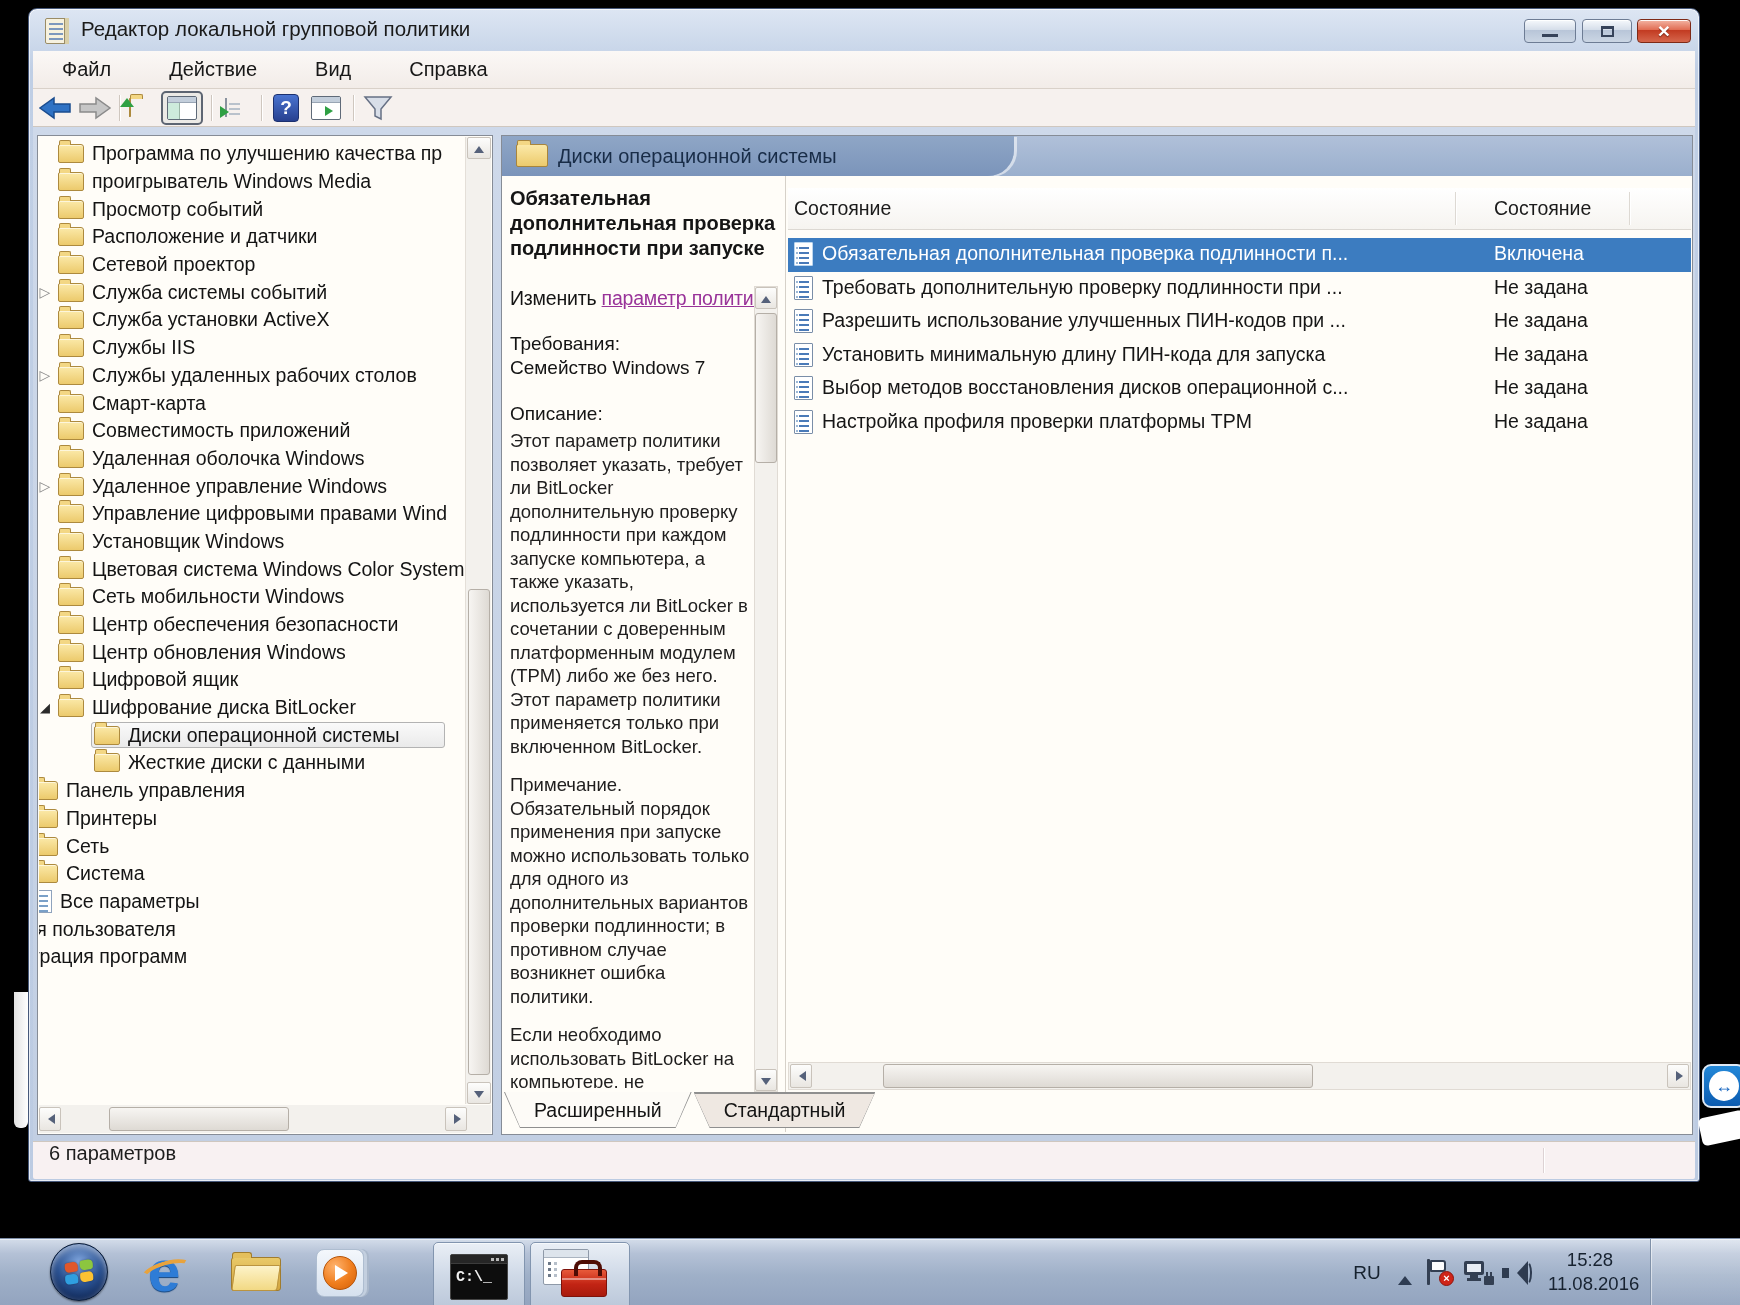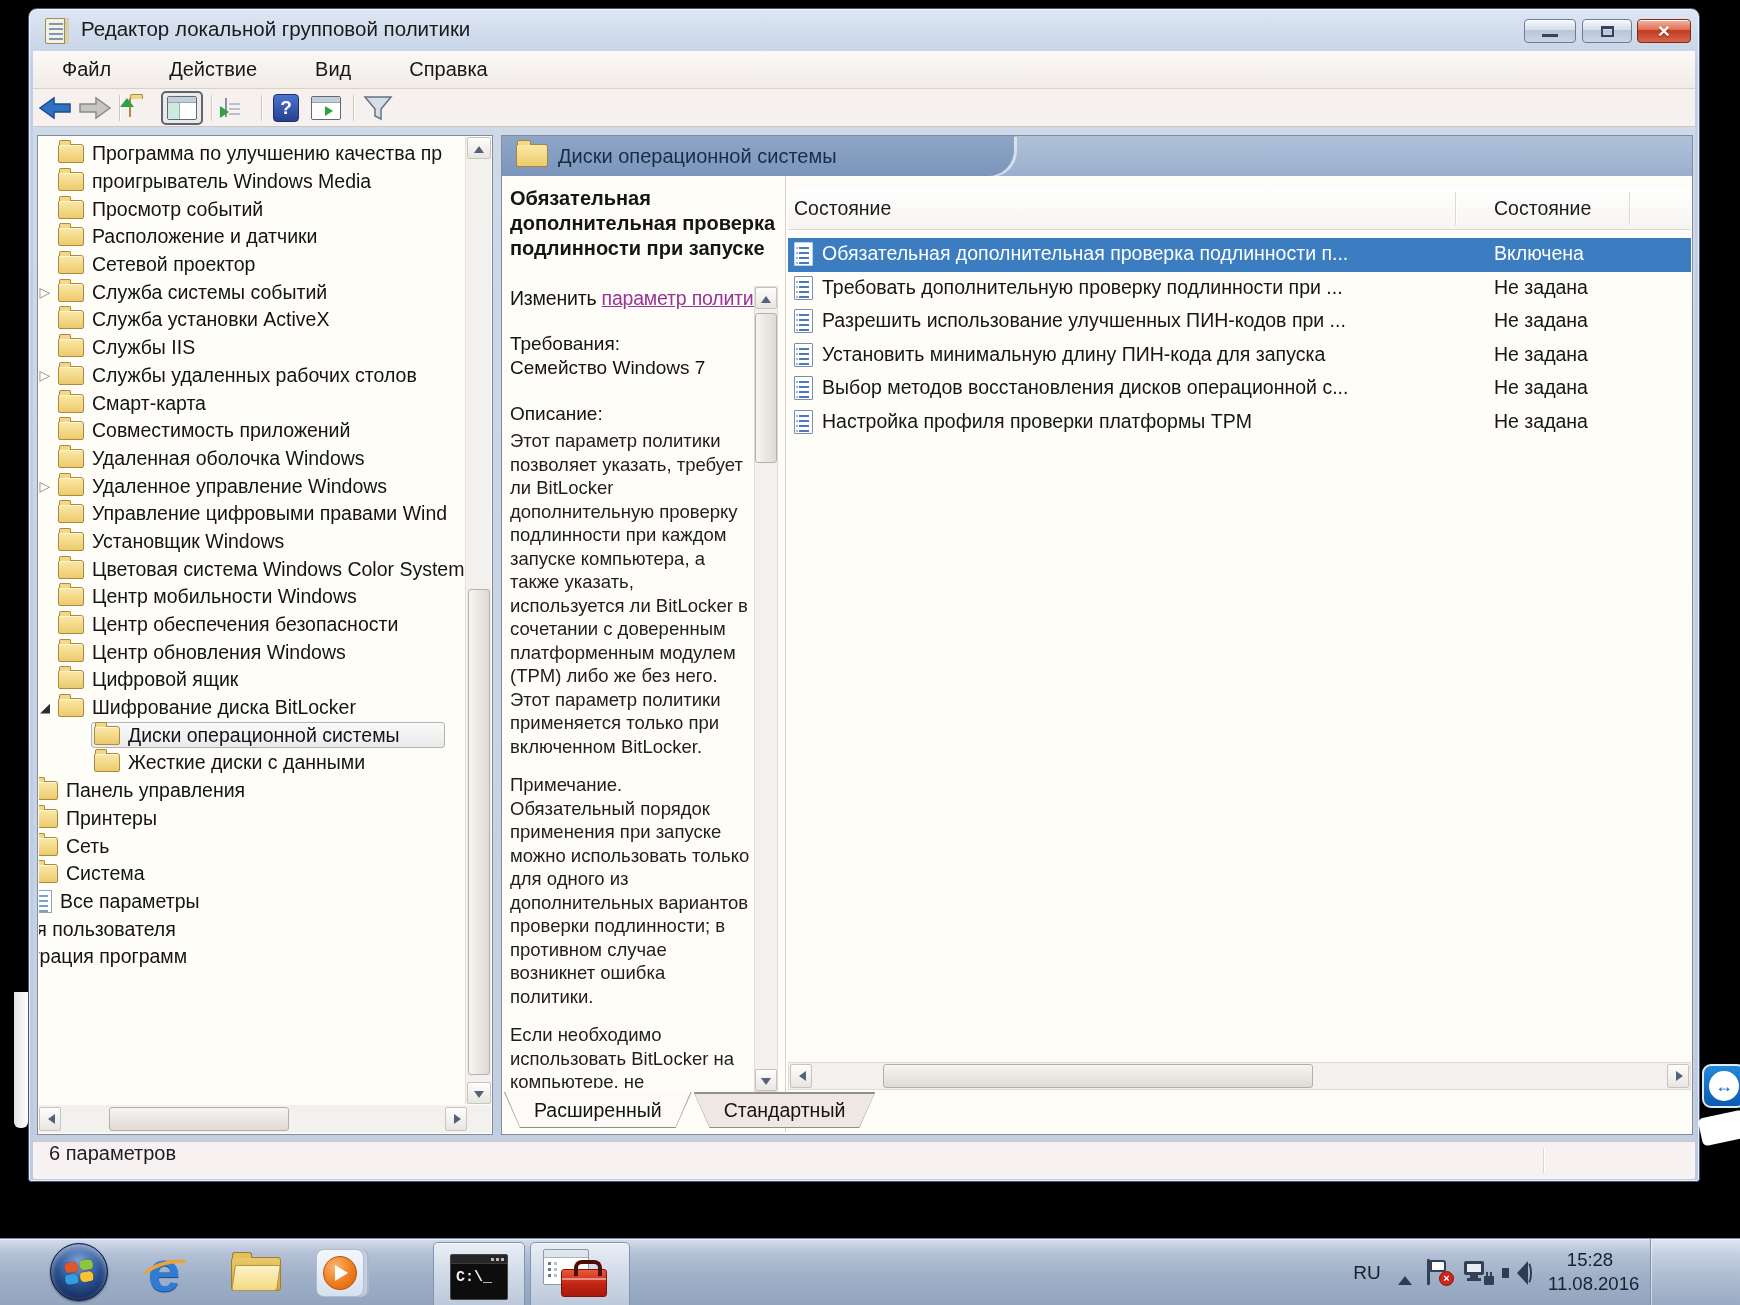--- a/index.html
+++ b/index.html
@@ -432,21 +432,21 @@
             <span class="twisty"></span>
             <span class="nodebox">
               <span class="ticon folder"></span>
               <span class="tlabel">Цветовая система Windows Color System</span>
             </span>
           </div>
           <div class="tree-row lvl2">
             <span class="twisty"></span>
             <span class="nodebox">
               <span class="ticon folder"></span>
-              <span class="tlabel">Центр мобильности Windows</span>
+              <span class="tlabel">Сеть мобильности Windows</span>
             </span>
           </div>
           <div class="tree-row lvl2">
             <span class="twisty"></span>
             <span class="nodebox">
               <span class="ticon folder"></span>
               <span class="tlabel">Центр обеспечения безопасности</span>
             </span>
           </div>
           <div class="tree-row lvl2">

